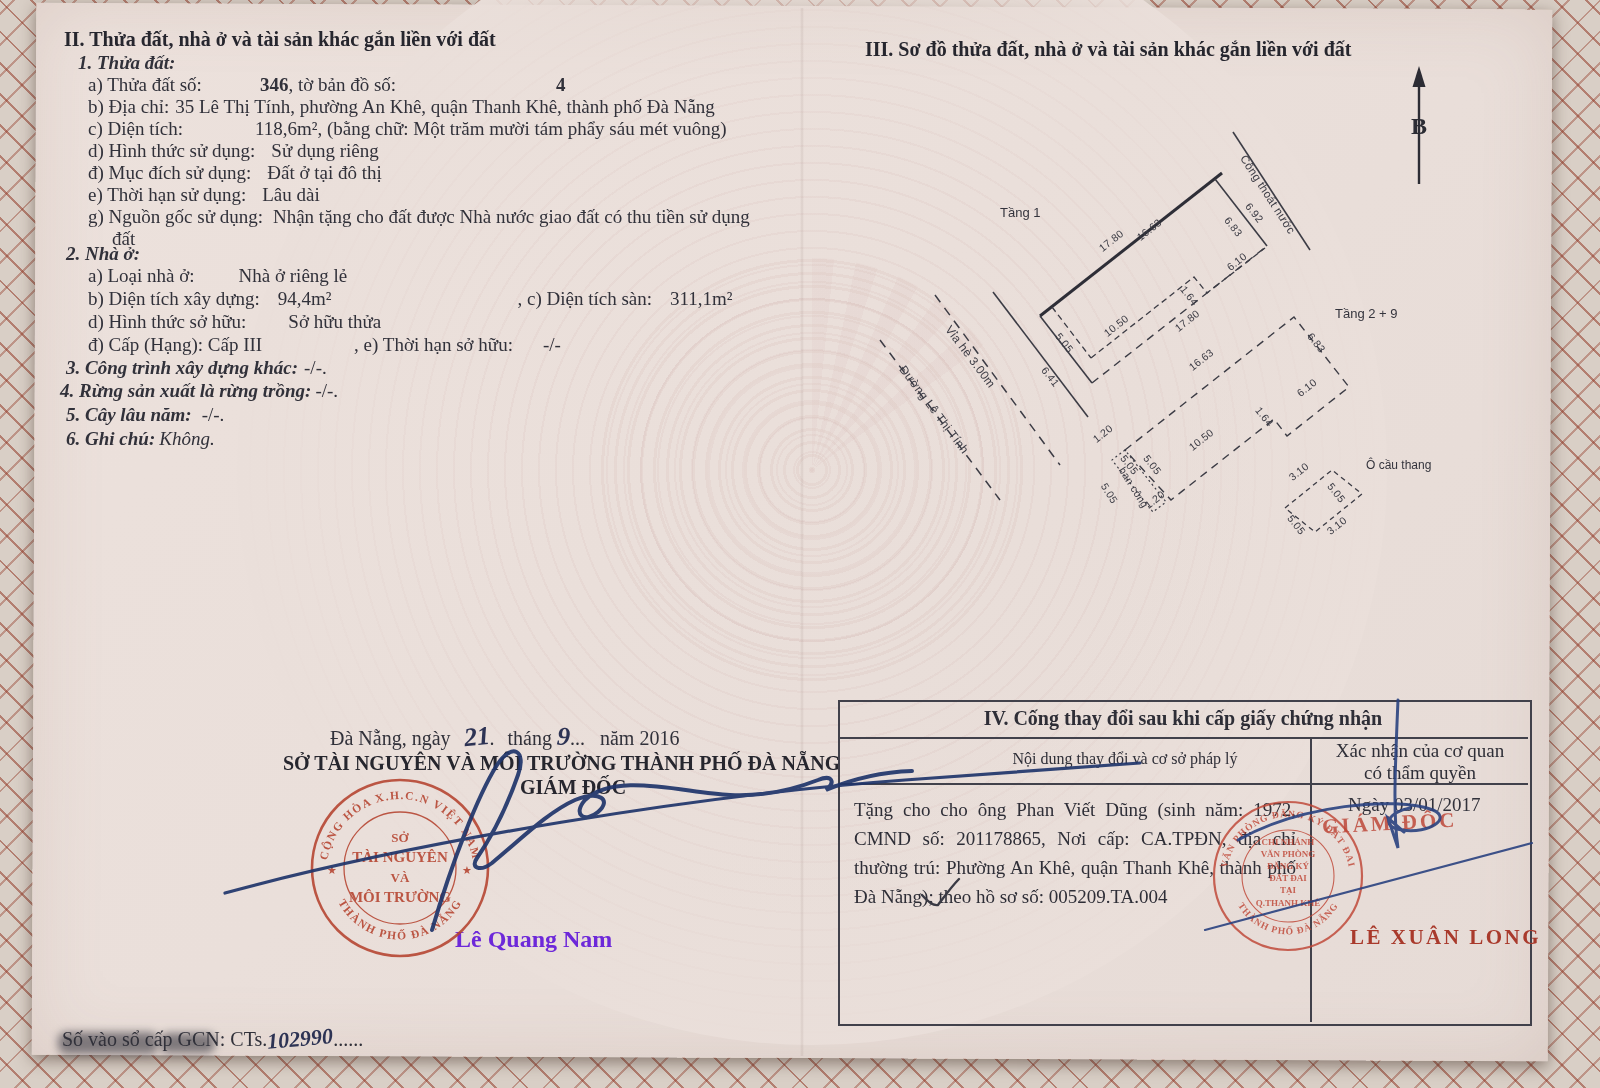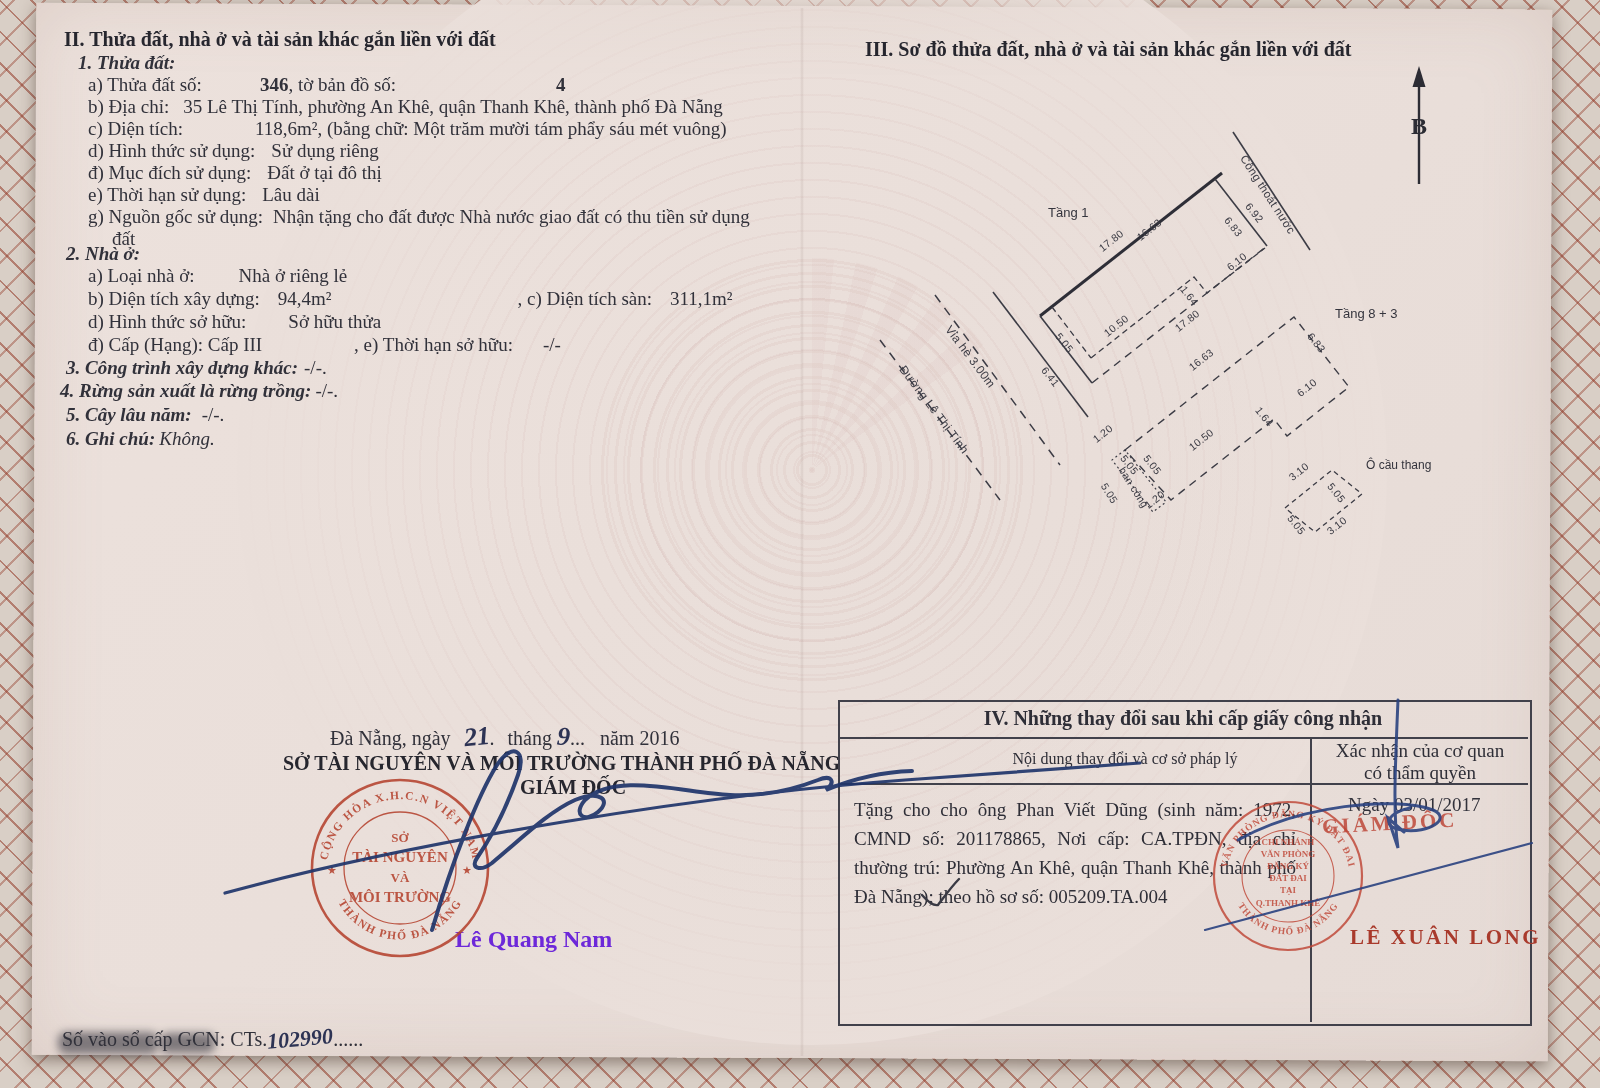--- a/index.html
+++ b/index.html
@@ -60,21 +60,21 @@
 <div class="medallion"></div>
 <div class="crease"></div>
 
 <div class="t b head" style="left:64px;top:28px">II. Thửa đất, nhà ở và tài sản khác gắn liền với đất</div>
 <div class="t b i" style="left:78px;top:52px">1. Thửa đất:</div>
 
 <div class="t" style="left:88px;top:74px">
   <span>a) Thửa đất số:</span><span class="b" style="margin-left:58px">346</span><span style="">, tờ bản đồ số:</span><span class="b" style="margin-left:160px">4</span>
 </div>
 <div class="t" style="left:88px;top:96px">
-  <span>b) Địa chỉ:</span><span style="margin-left:14px">35 Lê Thị Tính, phường An Khê, quận Thanh Khê, thành phố Đà Nẵng</span>
+  <span>b) Địa chỉ:</span><span style="margin-left:6px">35 Lê Thị Tính, phường An Khê, quận Thanh Khê, thành phố Đà Nẵng</span>
 </div>
 <div class="t" style="left:88px;top:118px">
   <span>c) Diện tích:</span><span style="margin-left:72px">118,6m²</span><span>, (bằng chữ: Một trăm mười tám phẩy sáu mét vuông)</span>
 </div>
 <div class="t" style="left:88px;top:140px">
   <span>d) Hình thức sử dụng:</span><span style="margin-left:16px">Sử dụng riêng</span>
 </div>
 <div class="t" style="left:88px;top:162px">
   <span>đ) Mục đích sử dụng:</span><span style="margin-left:16px">Đất ở tại đô thị</span>
 </div>
@@ -136,22 +136,22 @@
   <polyline points="231,298 334,217 347,233 405,188" fill="none" stroke="#3c3c45" stroke-width="1.3" stroke-dasharray="6,4"></polyline>
   <line x1="192" y1="247" x2="231" y2="298" stroke="#3c3c45" stroke-width="1.3" stroke-dasharray="6,4"></line>
 
   <polygon points="265,390 434,257 489,327 427,376 414,359 311,440" fill="none" stroke="#3c3c45" stroke-width="1.4" stroke-dasharray="8,6"></polygon>
 
   <polygon points="265,390 252,400 293,452 306,442" fill="none" stroke="#3c3c45" stroke-width="1.2" stroke-dasharray="2,3"></polygon>
 
   <polygon points="425,448 472,410 502,434 455,472" fill="none" stroke="#3c3c45" stroke-width="1.3" stroke-dasharray="5,4"></polygon>
 </svg>
 
-<div class="dln" style="left:1048px;top:205px">Tầng 1</div>
-<div class="dln" style="left:1335px;top:306px">Tầng 8 + 3</div>
+<div class="dln" style="left:1000px;top:205px">Tầng 1</div>
+<div class="dln" style="left:1335px;top:306px">Tầng 2 + 9</div>
 <div class="dln" style="left:1366px;top:458px;font-size:12px">Ô cầu thang</div>
 <div class="dl" style="left:1243px;top:150px;font-size:11.5px;transform:rotate(57deg)">Cống thoát nước</div>
 <div class="dl" style="left:948px;top:320px;font-size:12px;transform:rotate(53deg)">Vỉa hè 3.00m</div>
 <div class="dl" style="left:902px;top:360px;font-size:12px;transform:rotate(53deg)">Đường Lê Thị Tính</div>
 <div class="dl" style="left:1122px;top:462px;transform:rotate(58deg)">ban công</div>
 
 <div class="dl" style="left:1100px;top:243px;transform:rotate(-38deg)">17.80</div>
 <div class="dl" style="left:1138px;top:232px;transform:rotate(-38deg)">16.63</div>
 <div class="dl" style="left:1248px;top:198px;transform:rotate(52deg)">6.92</div>
 <div class="dl" style="left:1227px;top:212px;transform:rotate(52deg)">6.83</div>
@@ -184,21 +184,21 @@
   <span style="margin-left:10px">năm 2016</span>
 </div>
 <div class="t b" style="left:283px;top:752px;font-size:20px;color:#26262e">SỞ TÀI NGUYÊN VÀ MÔI TRƯỜNG THÀNH PHỐ ĐÀ NẴNG</div>
 <div class="t b" style="left:520px;top:776px;font-size:20px;color:#26262e">GIÁM ĐỐC</div>
 <div class="t b" style="left:455px;top:928px;font-size:24px;color:#6d28d9">Lê Quang Nam</div>
 
 <div style="position:absolute;left:838px;top:700px;width:690px;height:322px;border:2px solid #41414b"></div>
 <div class="tline" style="left:838px;top:737px;width:690px;height:2px"></div>
 <div class="tline" style="left:838px;top:783px;width:690px;height:2px"></div>
 <div class="tline" style="left:1310px;top:737px;width:2px;height:285px"></div>
-<div class="cellc b" style="left:838px;top:707px;width:690px;font-size:20px">IV. Những thay đổi sau khi cấp giấy công nhận</div>
+<div class="cellc b" style="left:838px;top:707px;width:690px;font-size:20px">IV. Cống thay đổi sau khi cấp giấy chứng nhận</div>
 <div class="cellc" style="left:900px;top:750px;width:450px;font-size:16px">Nội dung thay đổi và cơ sở pháp lý</div>
 <div class="cellc" style="left:1314px;top:740px;width:212px;font-size:19px;line-height:22px">
   <span>Xác nhận của cơ quan</span><br>
   <span>có thẩm quyền</span>
 </div>
 <div style="position:absolute;left:854px;top:795px;width:442px;font-size:19px;line-height:29px;text-align:justify;color:#2e2e37">Tặng cho cho ông Phan Viết Dũng (sinh năm: 1972, CMND số: 201178865, Nơi cấp: CA.TPĐN, địa chỉ thường trú: Phường An Khê, quận Thanh Khê, thành phố Đà Nẵng); theo hồ sơ số: 005209.TA.004</div>
 <div class="t" style="left:1348px;top:794px;font-size:19px">Ngày 03/01/2017</div>
 <div class="t b" style="left:1322px;top:812px;font-size:21px;color:rgba(186,62,48,.8);letter-spacing:3px;transform:rotate(-3deg)">GIÁM ĐỐC</div>
 <div class="t b" style="left:1350px;top:926px;font-size:21px;color:#a93a2c;letter-spacing:2.5px">LÊ XUÂN LONG</div>
 

